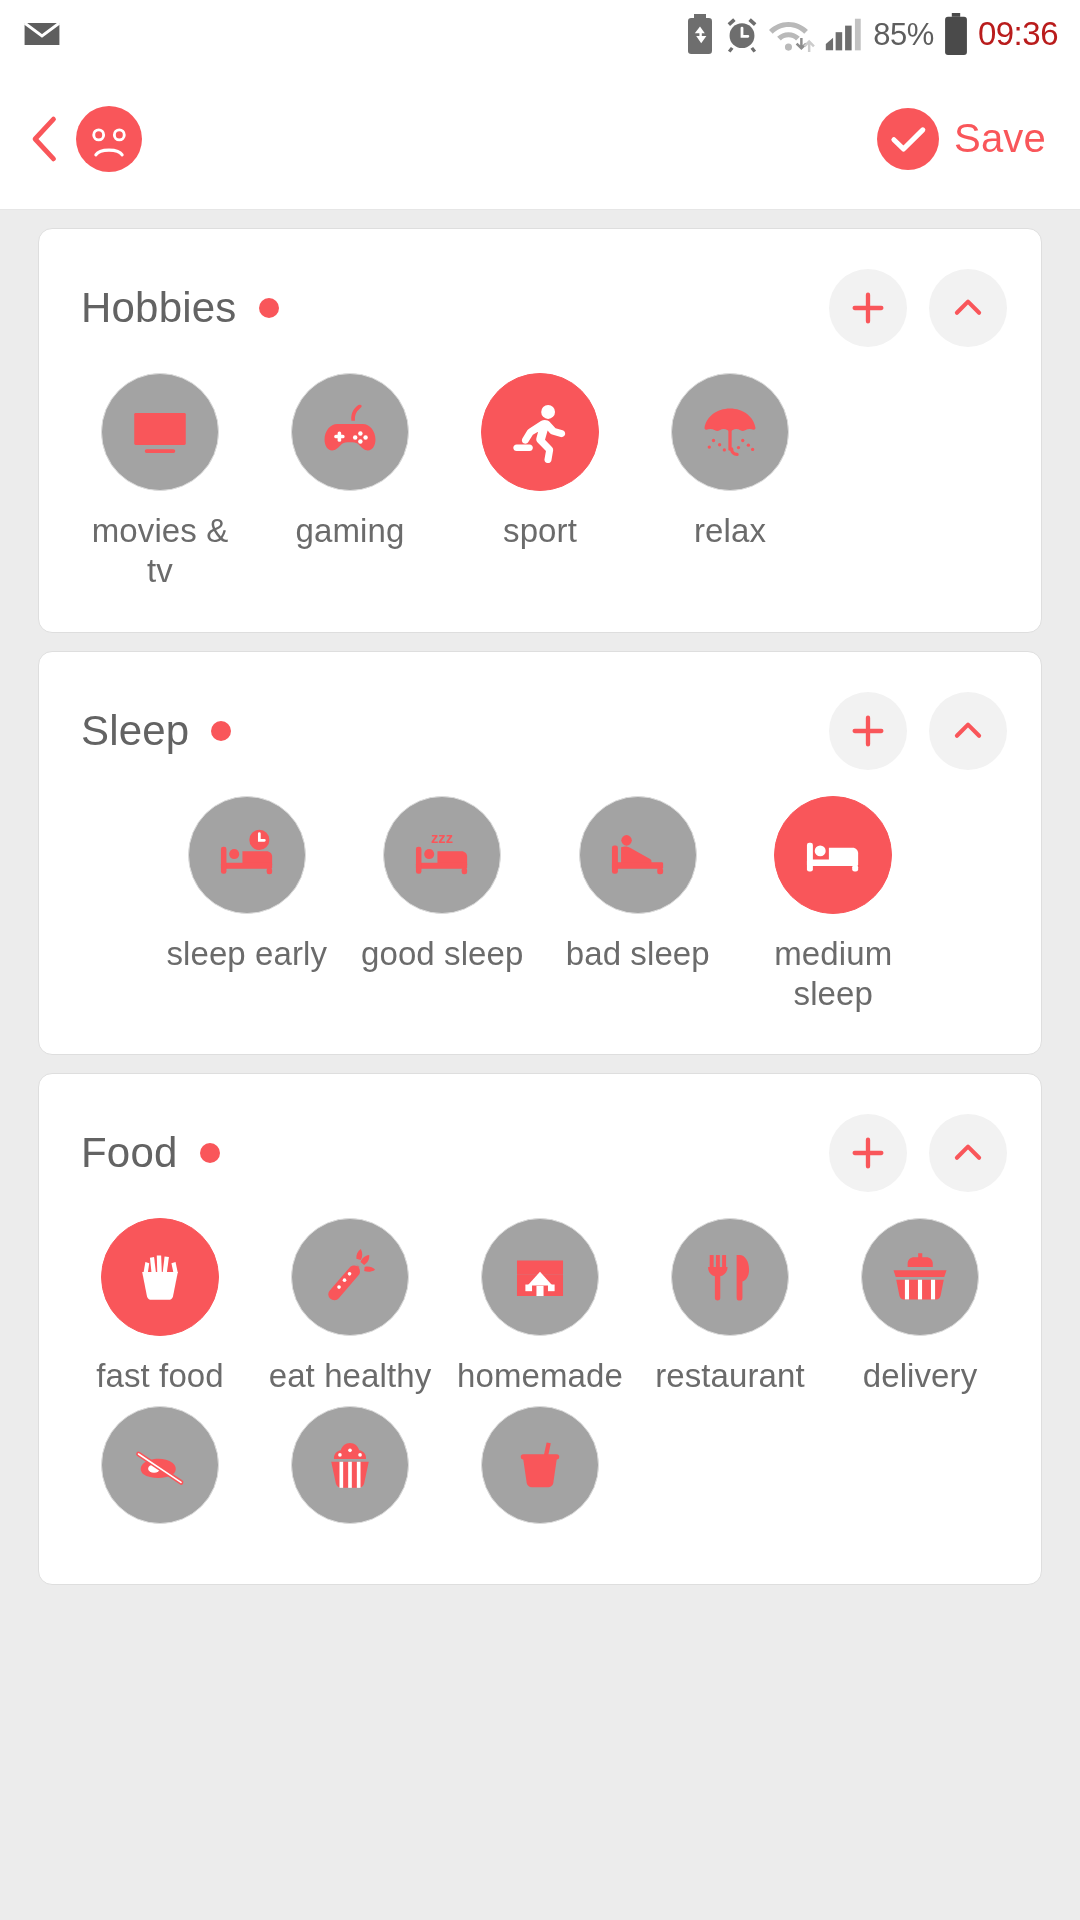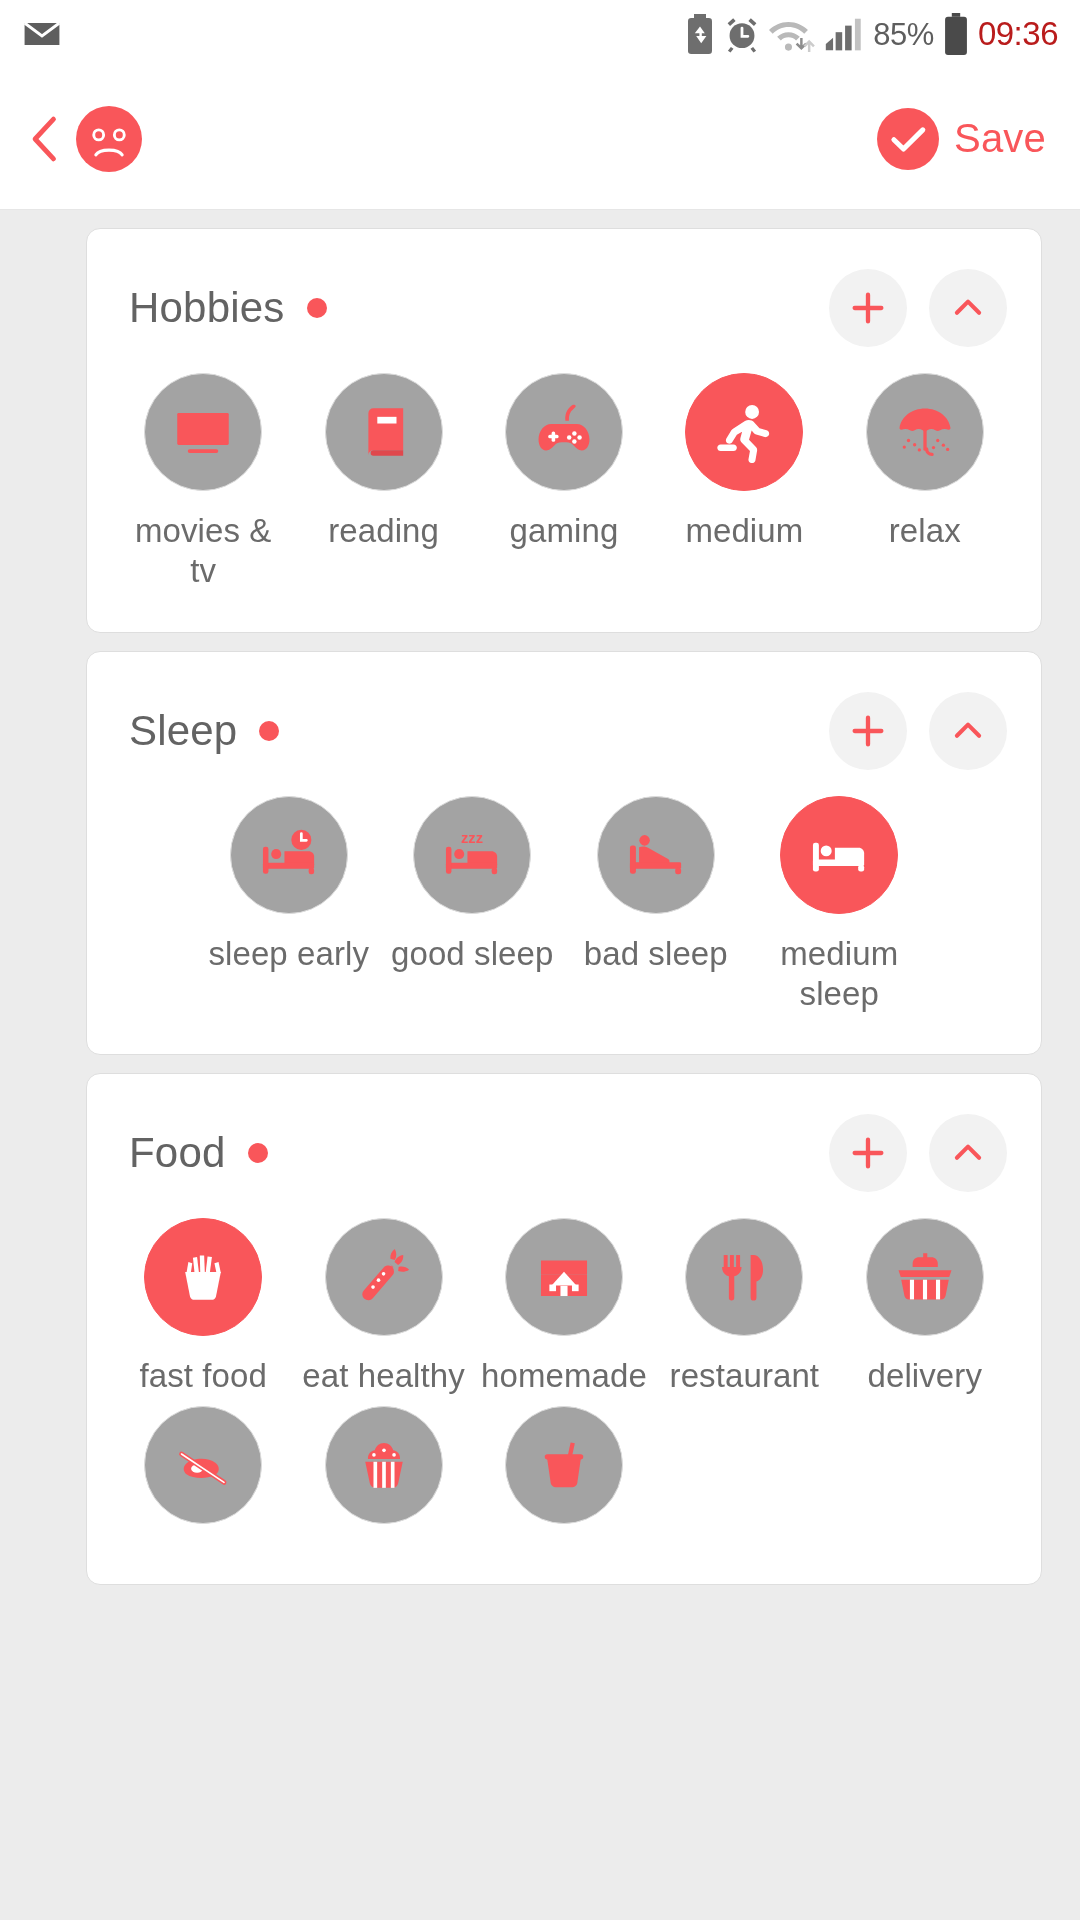--- a/index.html
+++ b/index.html
@@ -50,21 +50,20 @@
     padding:0 38px;
   }
 
   
   .card {
     background:#ffffff;
     border:1px solid #dedede;
     border-radius:14px;
     margin-top:18px;
     padding:0 0 30px 0;
-    margin-left:48px;
   }
   .card-head {
     display:flex; align-items:center;
     padding:40px 34px 0 42px;
   }
   .card-title {
     font-size:42px; color:#636363; font-weight:400; letter-spacing:0.2px;
   }
   .title-dot {
     width:20px; height:20px; border-radius:50%;
@@ -195,30 +194,20 @@
       <div class="item">
         <div class="item-circle">
           <svg width="62" height="62" viewBox="0 0 26 26" fill="#f9565a">
             <rect x="2.2" y="5" width="21.6" height="13.4" rx="0.6"></rect>
             <rect x="6.6" y="20.2" width="12.8" height="1.6" rx="0.8"></rect>
           </svg>
         </div>
         <span class="item-label">movies &amp; tv</span>
       </div>
 
-      <div class="item">
-        <div class="item-circle">
-          <svg width="58" height="58" viewBox="0 0 26 26" fill="#f9565a">
-            <path d="M6.4 2.4h15.2v18.8H8.2a2.2 2.2 0 0 0-2.2 2.2V4.6a2.2 2.2 0 0 1 2.2-2.2z"></path>
-            <rect x="10" y="6.2" width="8.6" height="3" fill="#ffffff"></rect>
-            <path d="M8.2 21.2h13.4v2.4H8.2a1.2 1.2 0 0 1 0-2.4z" fill="#e0484d"></path>
-          </svg>
-        </div>
-        <span class="item-label">reading</span>
-      </div>
 
       <div class="item">
         <div class="item-circle">
           <svg width="66" height="66" viewBox="0 0 28 28" fill="#f9565a">
             <path d="M14.6 9.2c-.3-2.4.5-4.6 2.4-6.2.6-.5 1.6-.8 1.9-.2.3.6-.4 1-.9 1.4-1.5 1.2-2.1 2.9-1.9 5z"></path>
             <path d="M8.6 10.6h10.8c3 0 5.4 3 5.4 6.6 0 2.6-1.2 4.6-3.2 4.6-1.6 0-2.4-1.1-3.6-2.2-.9-.8-1.6-1.2-3-1.2h-2c-1.4 0-2.1.4-3 1.2-1.2 1.1-2 2.2-3.6 2.2-2 0-3.2-2-3.2-4.6 0-3.6 2.4-6.6 5.4-6.6z"></path>
             <rect x="7.3" y="15.2" width="4.4" height="1.5" rx="0.7" fill="#ffffff"></rect>
             <rect x="8.75" y="13.75" width="1.5" height="4.4" rx="0.7" fill="#ffffff"></rect>
             <circle cx="18.4" cy="14.6" r="0.95" fill="#ffffff"></circle>
             <circle cx="20.6" cy="16.3" r="0.95" fill="#ffffff"></circle>
@@ -230,21 +219,21 @@
       </div>
 
       <div class="item selected">
         <div class="item-circle">
           <svg width="62" height="62" viewBox="0 0 26 26" fill="#ffffff">
             <circle cx="16.4" cy="4.6" r="2.9"></circle>
             <path d="M13.4 8.4c1.3-.7 2.9-.5 3.9.6l2.2 2.4 3 .9c.8.2 1.2 1 1 1.8-.2.8-1 1.2-1.8 1l-3.6-1.1c-.4-.1-.7-.3-1-.6l-.9-1-1.1 3.8 2.9 3.1c.4.4.6.9.5 1.5l-.7 4c-.1.8-.9 1.4-1.7 1.2-.8-.1-1.4-.9-1.2-1.7l.6-3.3-3.5-3.6c-.5-.5-.7-1.2-.5-1.9l.7-2.6-2.2 1.3-1.9 3c-.4.7-1.3.9-2 .5-.7-.4-.9-1.3-.5-2l2.1-3.4c.2-.3.4-.5.7-.7z"></path>
             <path d="M3.2 18.2h5.4c.8 0 1.4.6 1.4 1.4s-.6 1.4-1.4 1.4H3.2c-.8 0-1.4-.6-1.4-1.4s.6-1.4 1.4-1.4z"></path>
           </svg>
         </div>
-        <span class="item-label">medium</span>
+        <span class="item-label">sport</span>
       </div>
 
       <div class="item">
         <div class="item-circle">
           <svg width="66" height="66" viewBox="0 0 28 28" fill="#f9565a">
             <path d="M14 4c5.6 0 10.2 3.6 10.8 8.2.1.5-.3.9-.8.8-1.4-.4-2.6-.3-3.6.3-.6.4-1.4.4-2 0-1.1-.7-2.3-.7-3.4 0-.6.4-1.4.4-2 0-1.1-.7-2.3-.7-3.4 0-.6.4-1.4.4-2 0-1-.6-2.2-.7-3.6-.3-.5.1-.9-.3-.8-.8C3.8 7.6 8.4 4 14 4z"></path>
             <rect x="13.3" y="12.6" width="1.4" height="9.4" rx="0.7"></rect>
             <path d="M14.7 21.2c0 1.3 1 2.3 2.3 2.3" fill="none" stroke="#f9565a" stroke-width="1.4" stroke-linecap="round"></path>
             <circle cx="7" cy="17.6" r="0.7"></circle>
               <circle cx="9.6" cy="19.4" r="0.7"></circle>

